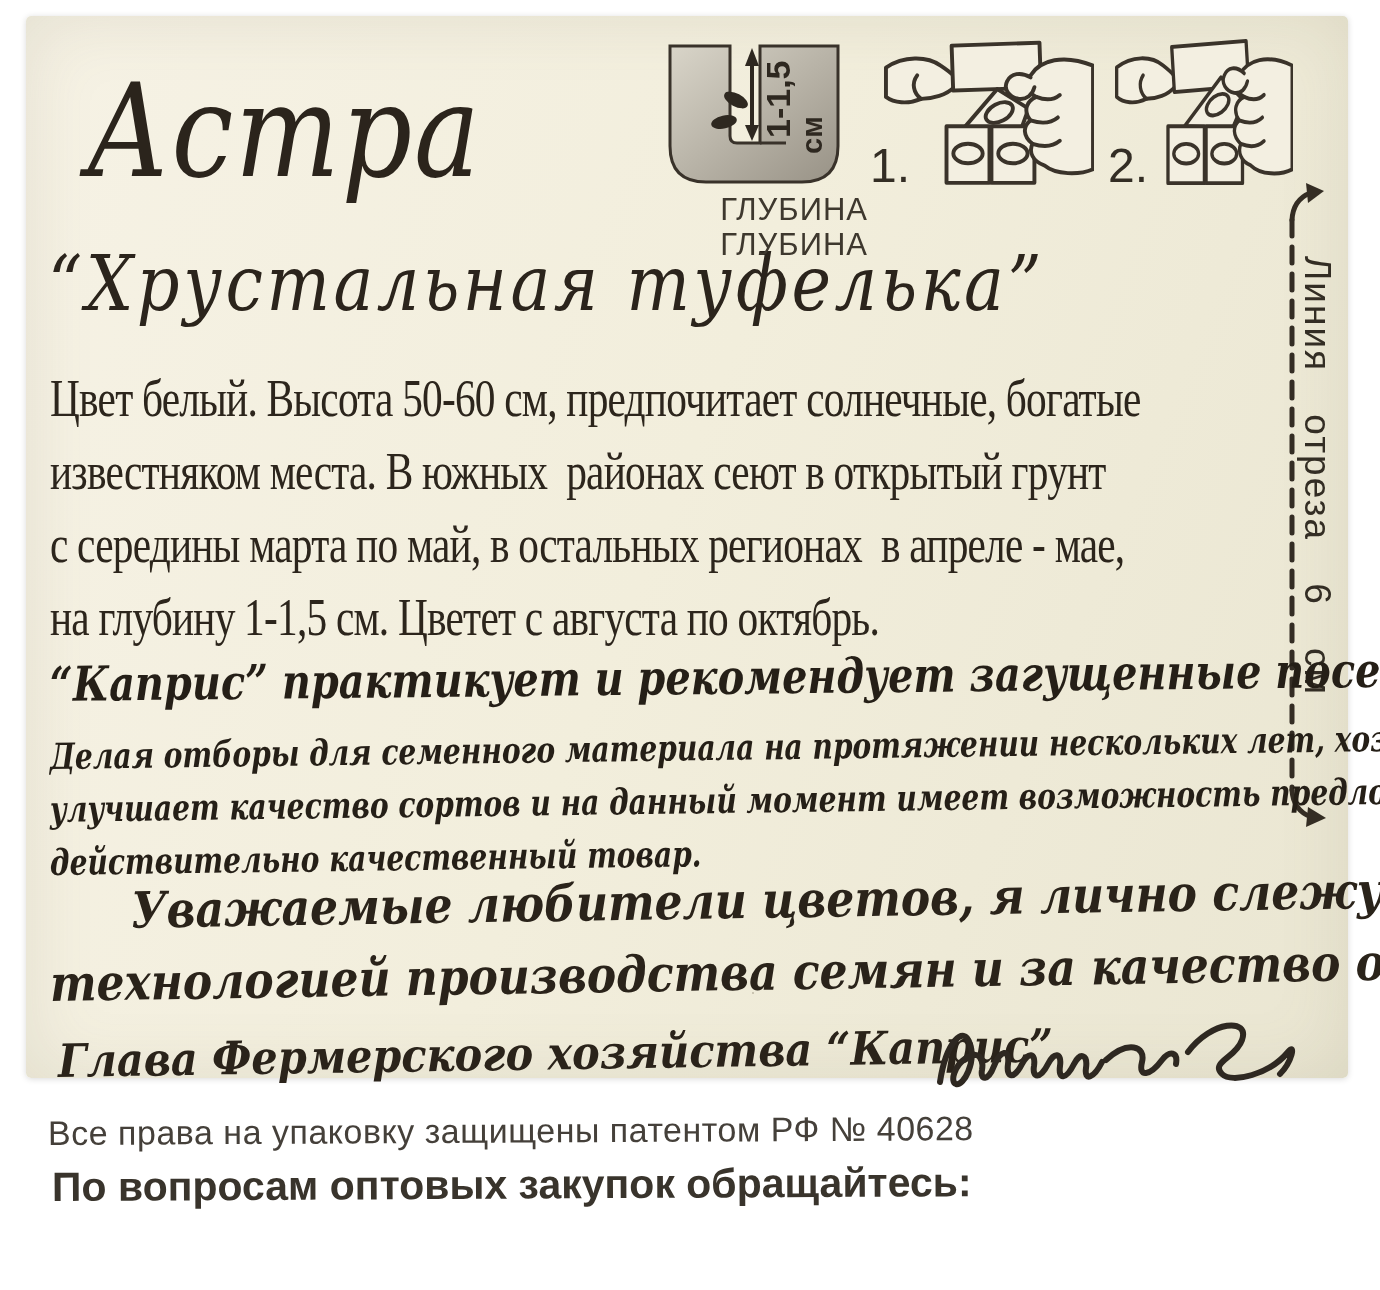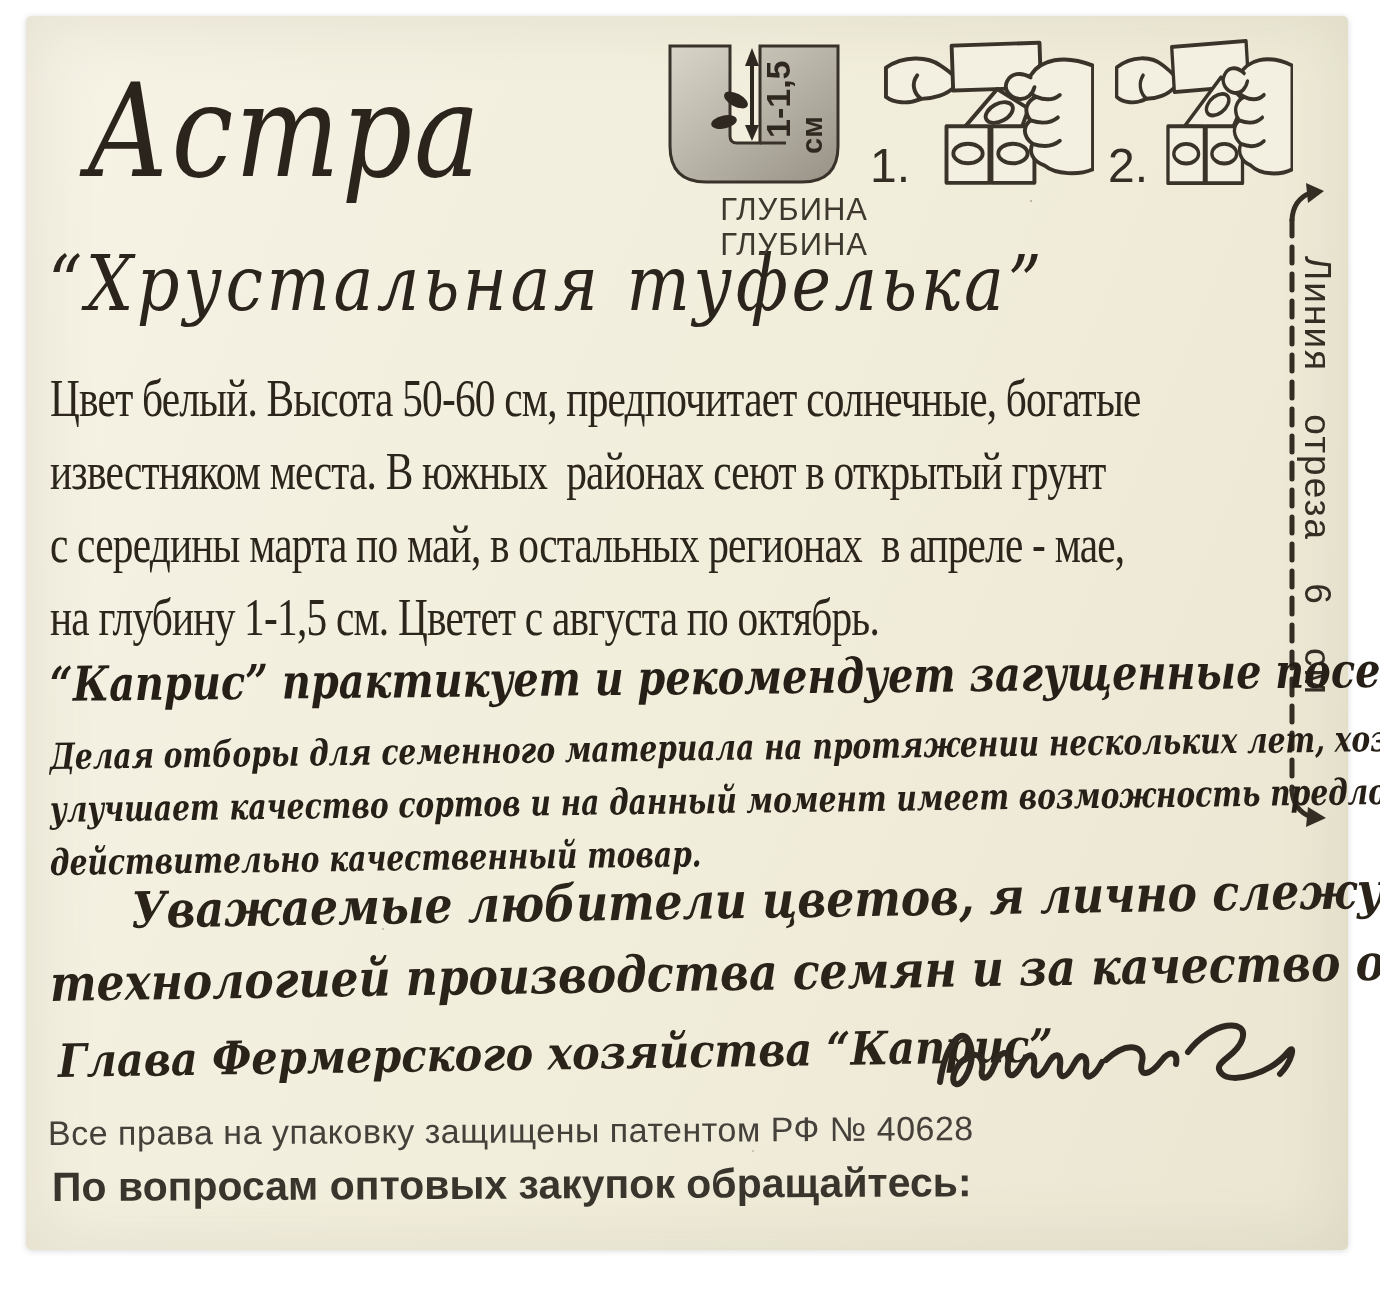--- a/index.html
+++ b/index.html
@@ -1,18 +1,18 @@
 <!DOCTYPE html>
 <html><head>
 <meta charset="utf-8">
 <style>
   html,body{margin:0;padding:0;}
   body{width:1380px;height:1290px;background:#ffffff;position:relative;
        font-family:"Liberation Serif",serif;overflow:hidden;}
-  #paper{position:absolute;left:26px;top:16px;width:1322px;height:1234px;
+  #paper{position:absolute;left:26px;top:16px;width:1322px;height:1062px;
        background:
          radial-gradient(circle 2px at 76% 15%, rgba(90,80,60,.35) 0 60%, transparent 61%),
          radial-gradient(circle 2px at 27% 74%, rgba(90,80,60,.30) 0 60%, transparent 61%),
          radial-gradient(circle 2px at 55% 92%, rgba(90,80,60,.25) 0 60%, transparent 61%),
          linear-gradient(112deg,#f6f2e5 0%,#f2eedc 48%,#eae6d2 100%);
        border-radius:5px;
        box-shadow:0 1px 6px rgba(0,0,0,.15), inset 0 0 70px rgba(120,110,85,.14);}
   .abs{position:absolute;}
   .title{left:60px;top:50px;font-family:"DejaVu Serif",serif;font-style:italic;
          font-size:130px;line-height:1;transform:scaleX(.85);transform-origin:left top;

